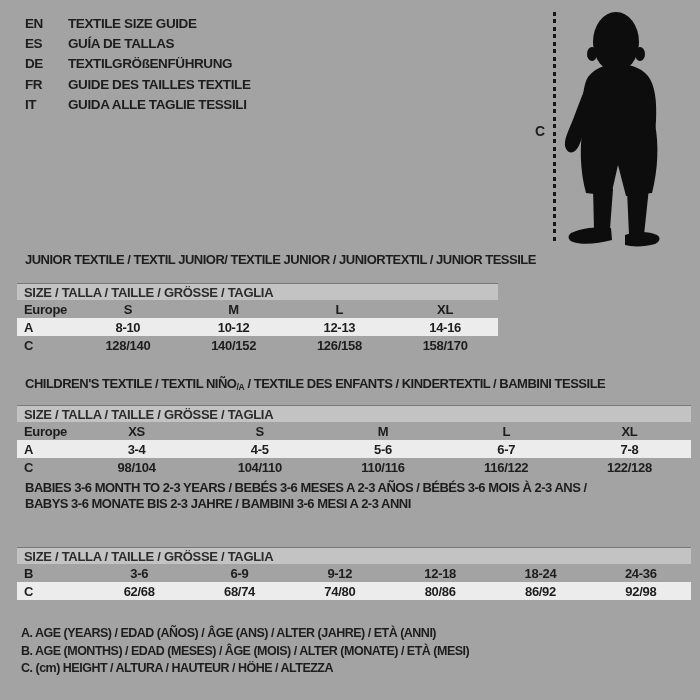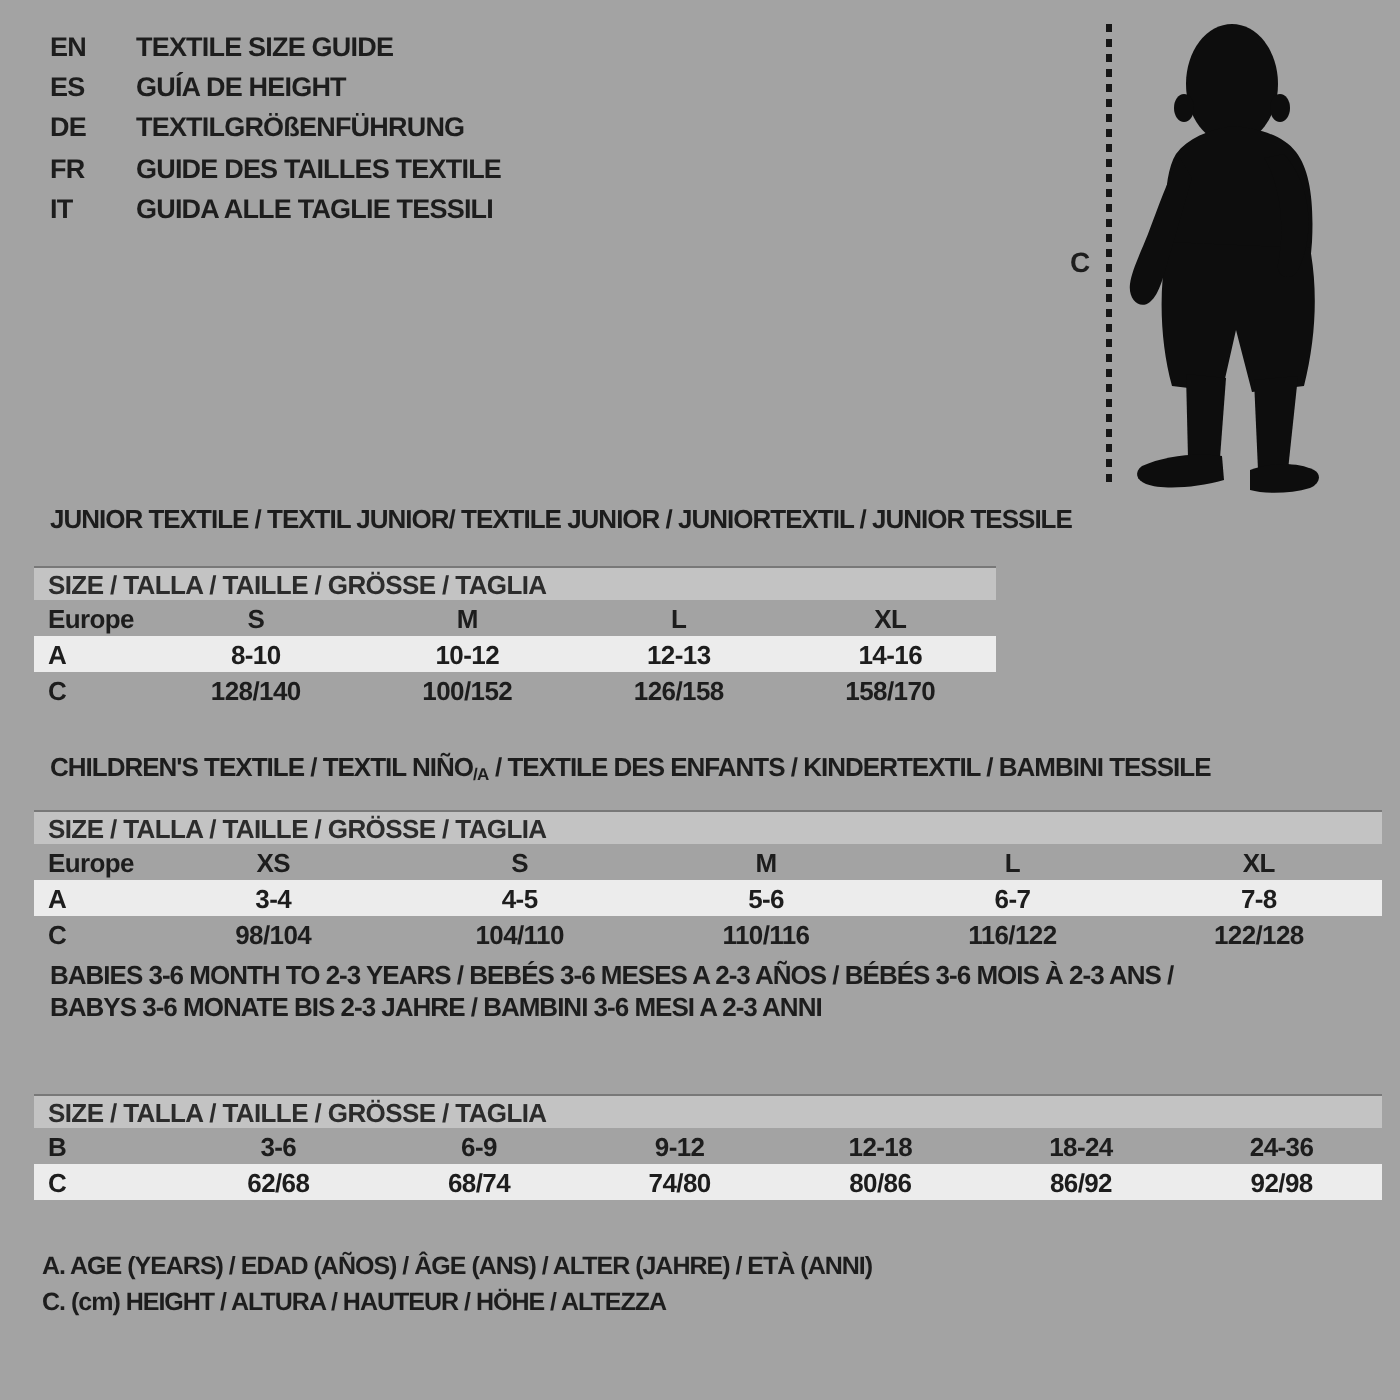--- a/index.html
+++ b/index.html
@@ -42,21 +42,21 @@
 
 <div class="page">
 
   <div class="abs lang-list">
     <div class="lang-row">
       <span class="lang-code">EN</span>
       <span class="lang-title">TEXTILE SIZE GUIDE</span>
     </div>
     <div class="lang-row">
       <span class="lang-code">ES</span>
-      <span class="lang-title">GUÍA DE HEIGHT</span>
+      <span class="lang-title">GUÍA DE TALLAS</span>
     </div>
     <div class="lang-row">
       <span class="lang-code">DE</span>
       <span class="lang-title">TEXTILGRÖßENFÜHRUNG</span>
     </div>
     <div class="lang-row">
       <span class="lang-code">FR</span>
       <span class="lang-title">GUIDE DES TAILLES TEXTILE</span>
     </div>
     <div class="lang-row">
@@ -97,21 +97,21 @@
     <div class="trow shaded">
       <span class="tlabel">A</span>
       <span class="tcell">8-10</span>
       <span class="tcell">10-12</span>
       <span class="tcell">12-13</span>
       <span class="tcell">14-16</span>
     </div>
     <div class="trow">
       <span class="tlabel">C</span>
       <span class="tcell">128/140</span>
-      <span class="tcell">100/152</span>
+      <span class="tcell">140/152</span>
       <span class="tcell">126/158</span>
       <span class="tcell">158/170</span>
     </div>
   </div>
 
   <div class="abs section-title" style="left:25px;top:376px;">
     <span>CHILDREN'S TEXTILE / TEXTIL NIÑO</span><sub>/A</sub><span> / TEXTILE DES ENFANTS / KINDERTEXTIL / BAMBINI TESSILE</span>
   </div>
 
   <div class="size-table t2" style="left:17px;top:405px;width:674px;">
@@ -164,16 +164,17 @@
       <span class="tcell">68/74</span>
       <span class="tcell">74/80</span>
       <span class="tcell">80/86</span>
       <span class="tcell">86/92</span>
       <span class="tcell">92/98</span>
     </div>
   </div>
 
   <div class="abs footnotes">
     <div>A. AGE (YEARS) / EDAD (AÑOS) / ÂGE (ANS) / ALTER (JAHRE) / ETÀ (ANNI)</div>
+    <div>B. AGE (MONTHS) / EDAD (MESES) / ÂGE (MOIS) / ALTER (MONATE) / ETÀ (MESI)</div>
     <div>C. (cm) HEIGHT / ALTURA / HAUTEUR / HÖHE / ALTEZZA</div>
   </div>
 
 </div>
 
 </body></html>

